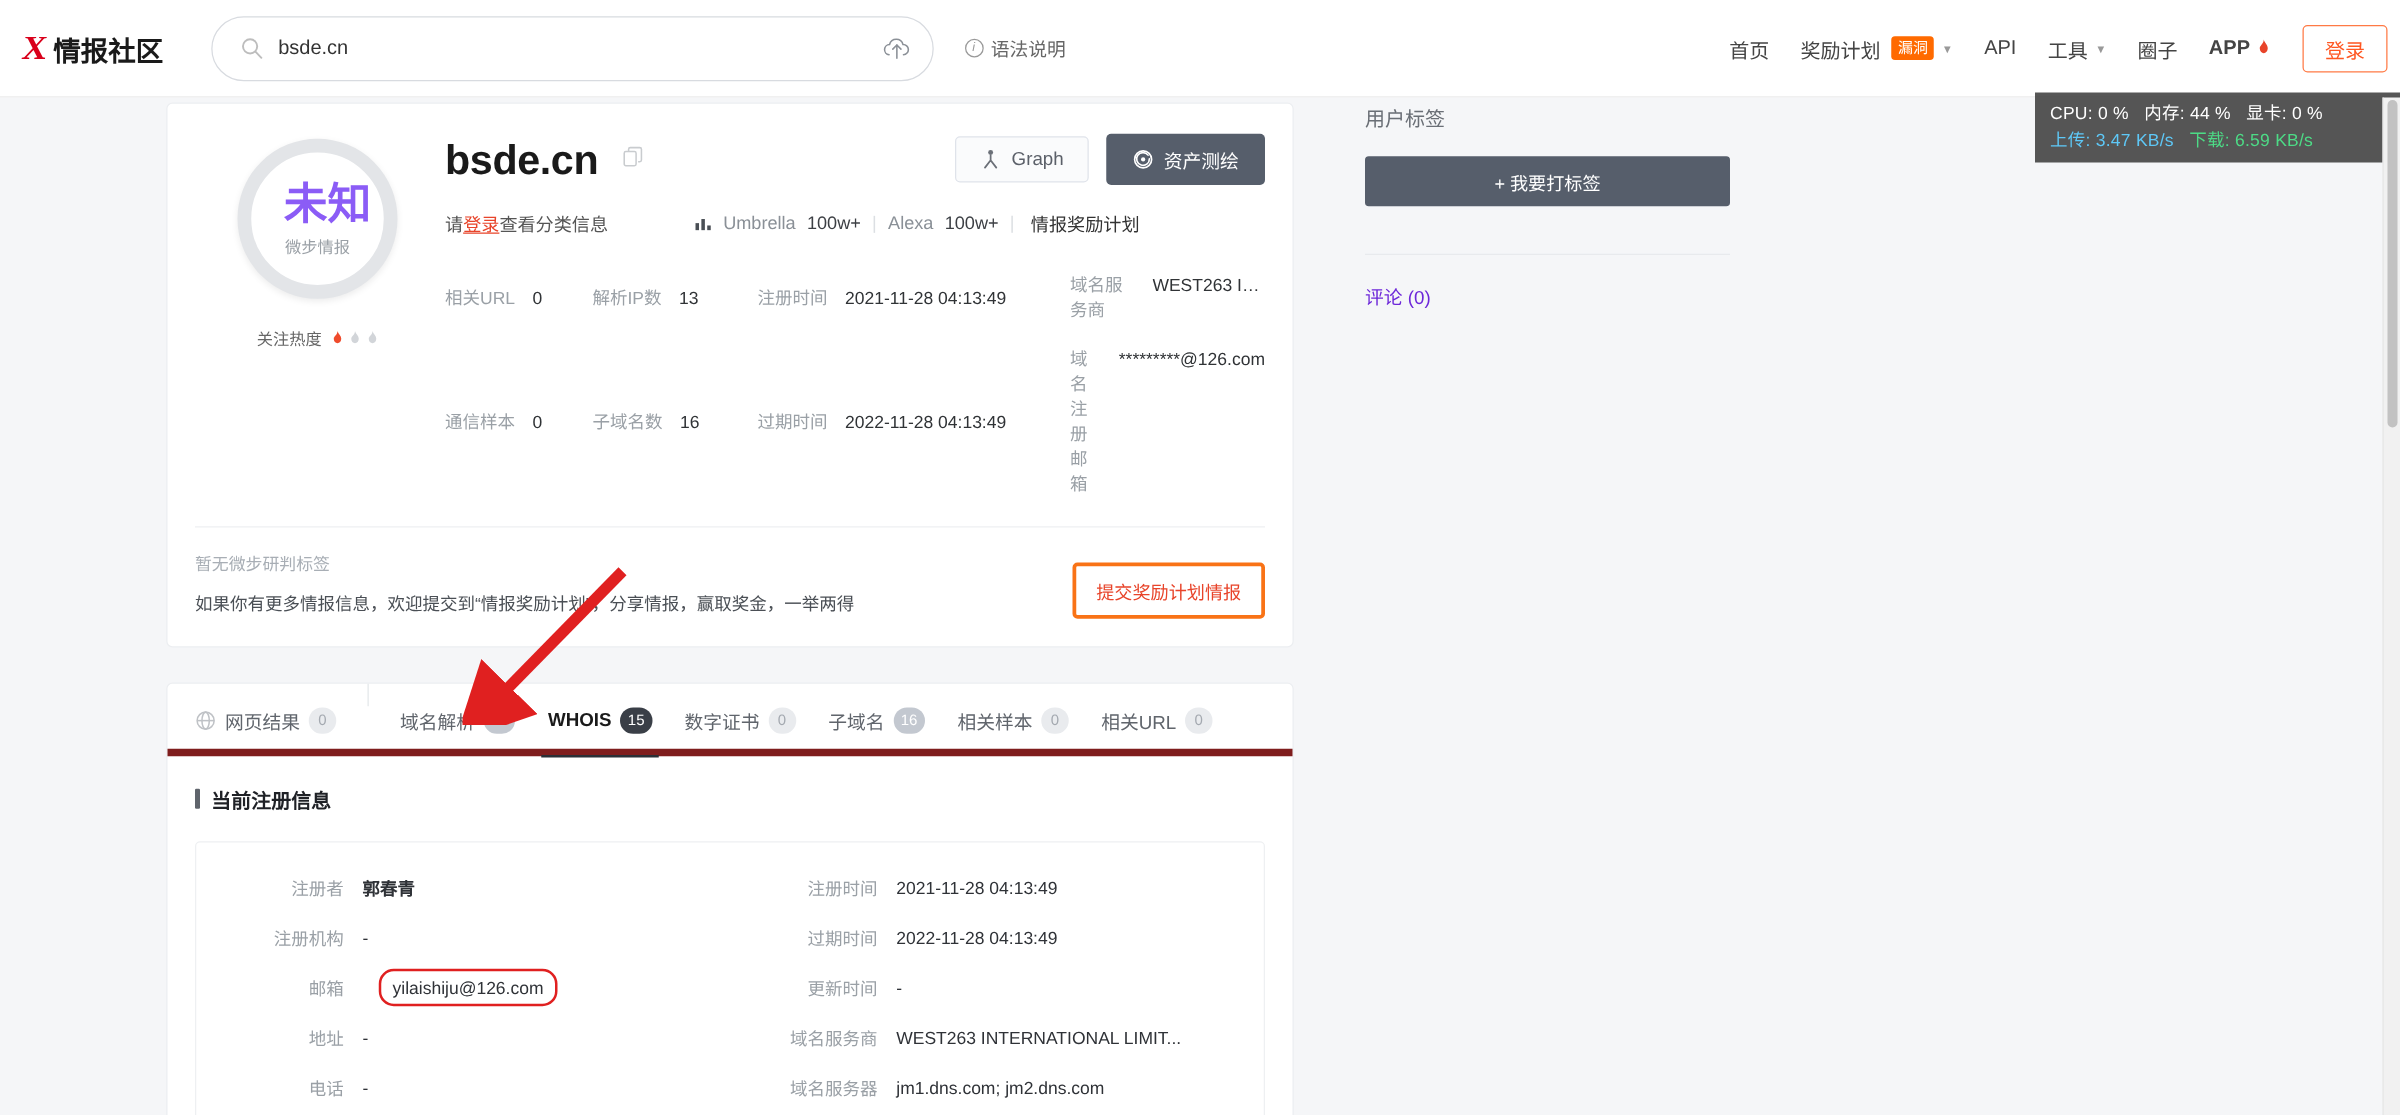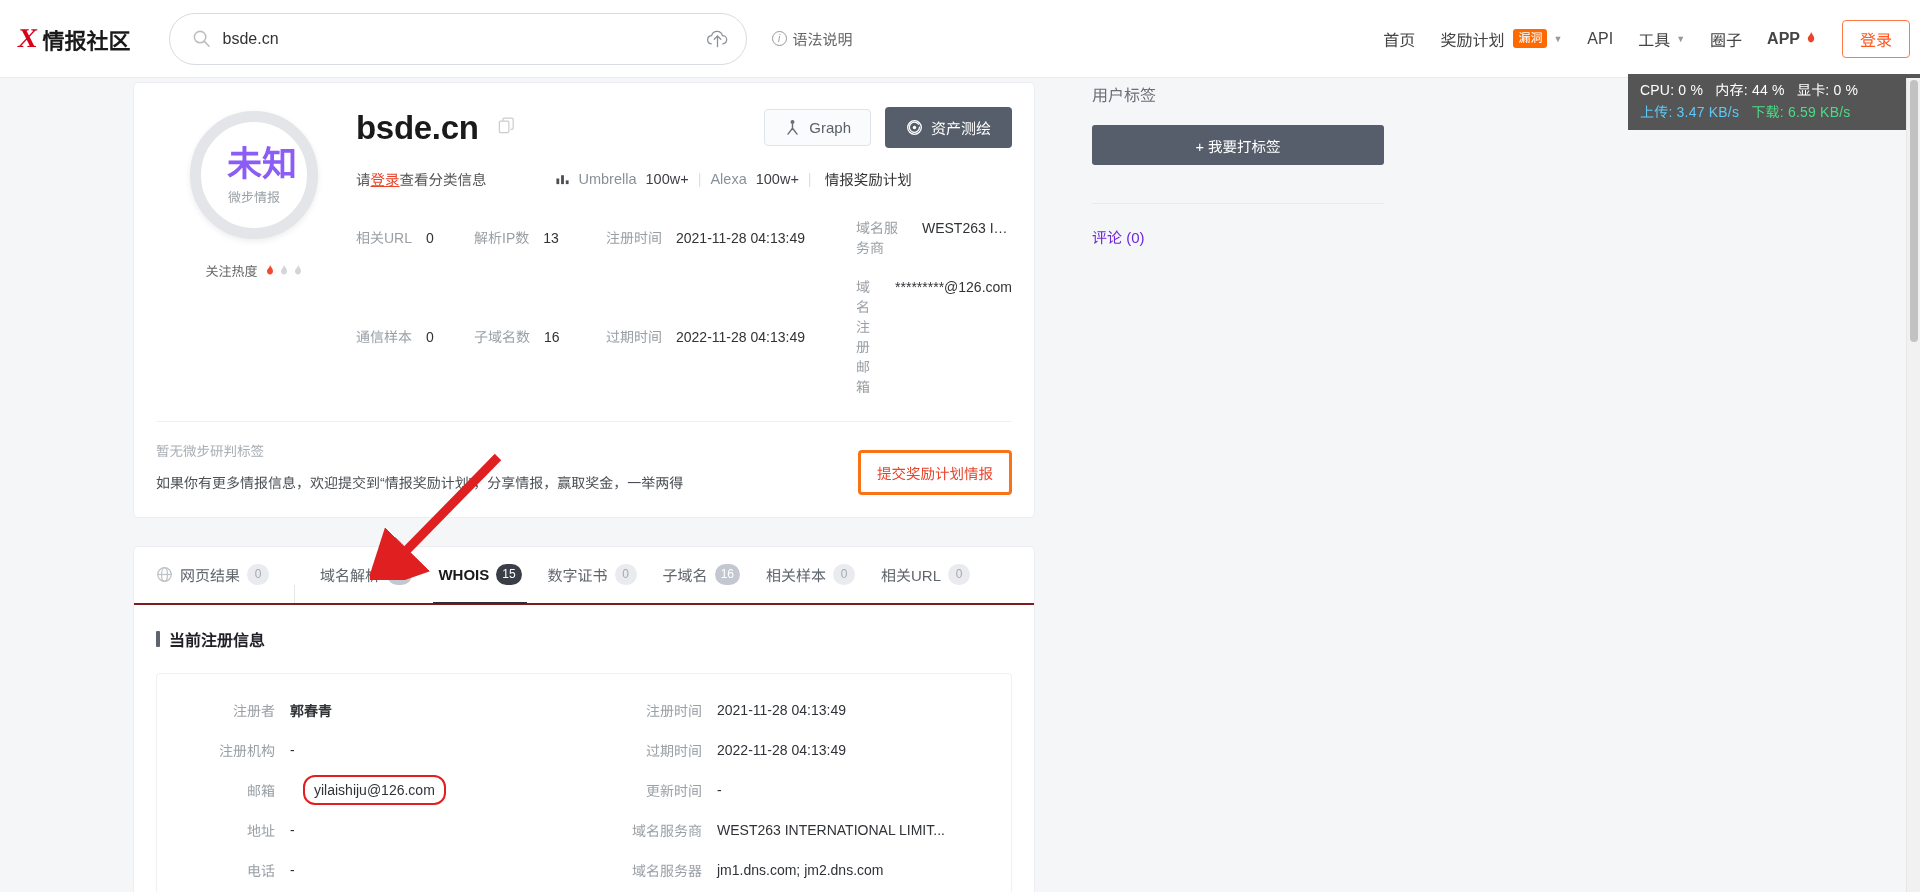--- a/index.html
+++ b/index.html
@@ -151,23 +151,23 @@
   .btn-submit {
     border: 3px solid #f97316; color: #e8442a; background: #fff;
     border-radius: 4px; padding: 9px 16px; font-size: 14.5px;
     cursor: pointer; white-space: nowrap; margin-top: 10px;
     font-family: inherit;
   }
 
   
   .tabs-card { margin-top: 28px; }
   .tabs {
-    display: flex; align-items: flex-end;
+    display: flex; align-items: flex-start;
     padding: 0 22px; height: 58px;
-    border-bottom: 2px solid #7f1d1d;
+    border-bottom: 6px solid #7f1d1d;
   }
   .tab {
     display: flex; align-items: center; gap: 7px;
     font-size: 15px; color: #60656c; cursor: pointer;
     height: 58px; padding: 0 13px; position: relative;
   }
   .tab:first-child { padding-left: 0; }
   .tab.active { color: #1a1a1a; font-weight: 700; }
   .tab.active::after {
     content: ""; position: absolute; bottom: -1px; left: 8px; right: 8px;

